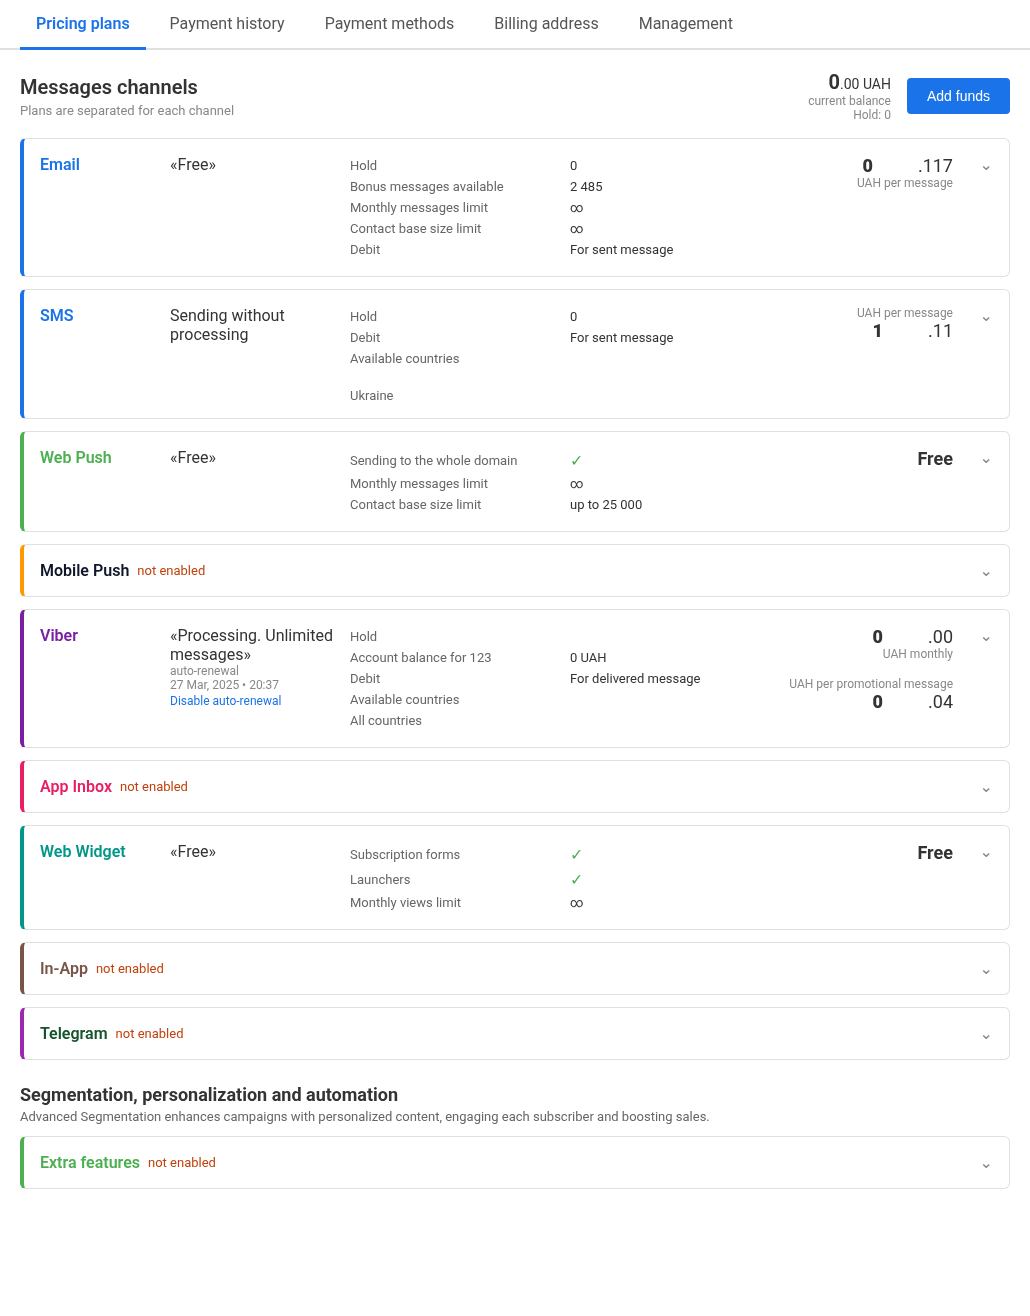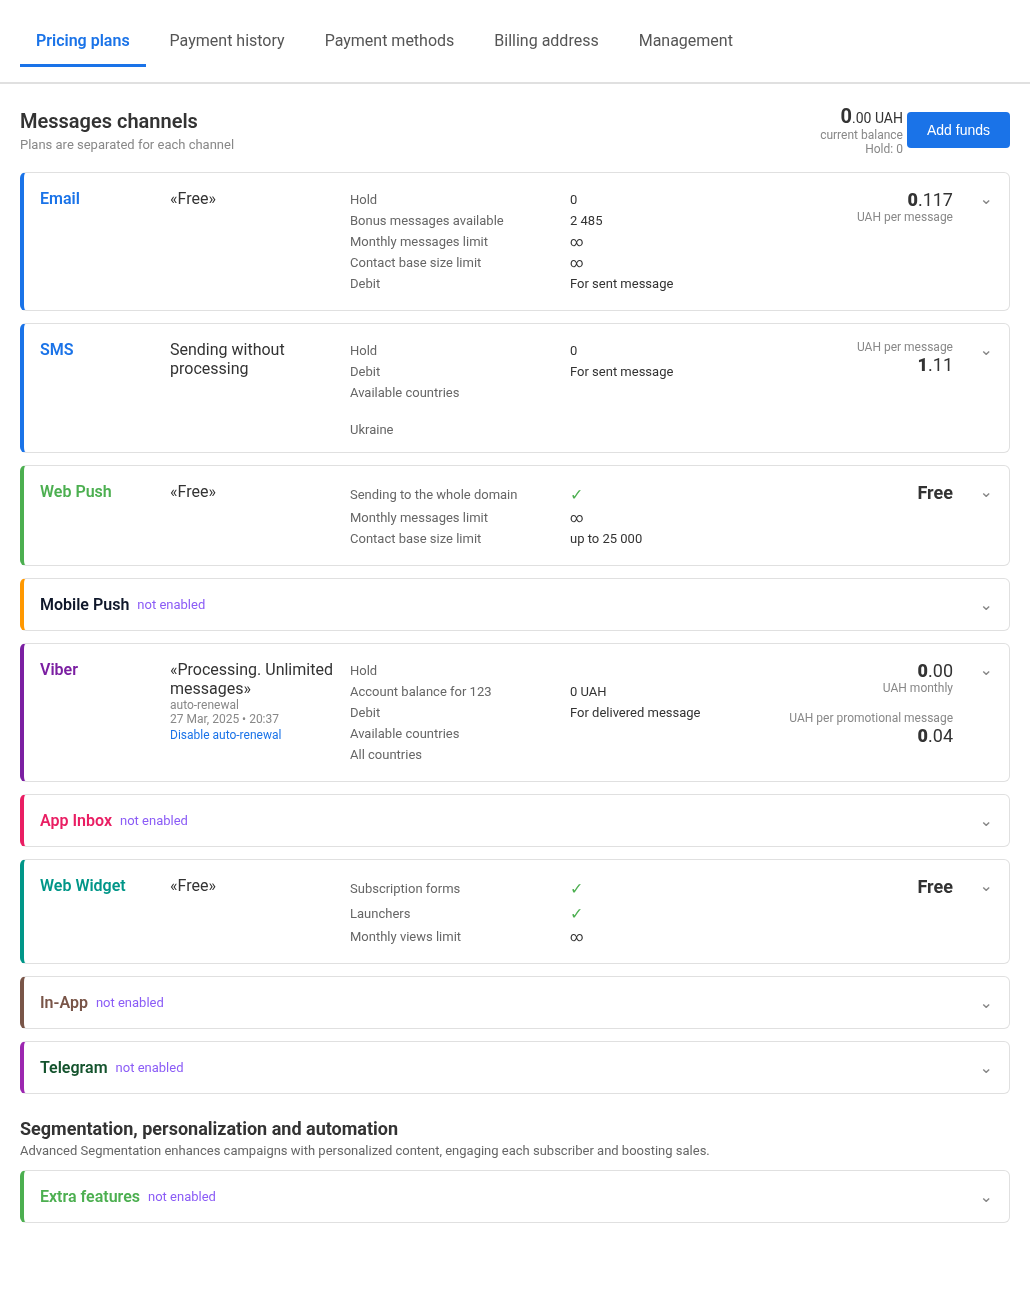--- a/index.html
+++ b/index.html
@@ -1,28 +1,28 @@
 <!DOCTYPE html>
 <html><head>
   <meta charset="utf-8">
   <style>
     * { box-sizing: border-box; margin: 0; padding: 0; }
     body { font-family: -apple-system, BlinkMacSystemFont, 'Segoe UI', Roboto, sans-serif; font-size: 14px; color: #333; background: #fff; width: 1030px; }
 
-    .tabs { display: flex; border-bottom: 2px solid #e0e0e0; padding: 17px 20px; gap: 8px; }
+    .tabs { display: flex; border-bottom: 2px solid #e0e0e0; padding: 0 20px; gap: 8px; }
     .tab { padding: 14px 16px; cursor: pointer; font-size: 16px; color: #555; text-decoration: none; white-space: nowrap; }
     .tab.active { color: #1a73e8; border-bottom: 3px solid #1a73e8; font-weight: 600; margin-bottom: -2px; }
 
     .content { padding: 20px; }
 
     .section-header { display: flex; align-items: center; justify-content: space-between; margin-bottom: 16px; }
     .section-title { font-size: 20px; font-weight: 600; }
     .section-subtitle { font-size: 13px; color: #888; margin-top: 4px; }
 
-    .balance-area { display: flex; align-items: center; gap: 4px; }
+    .balance-area { display: flex; align-items: center; gap: 16px; }
     .balance-info { text-align: right; }
     .balance-amount { font-size: 20px; font-weight: 700; }
     .balance-label { font-size: 12px; color: #888; }
     .add-funds-btn { background: #1a73e8; color: #fff; border: none; padding: 10px 20px; border-radius: 4px; font-size: 14px; cursor: pointer; white-space: nowrap; }
 
     .channel-card { border: 1px solid #e0e0e0; border-radius: 6px; margin-bottom: 12px; overflow: hidden; }
     .channel-card.email { border-left: 4px solid #1a73e8; }
     .channel-card.sms { border-left: 4px solid #1a73e8; }
     .channel-card.webpush { border-left: 4px solid #4caf50; }
     .channel-card.mobilepush { border-left: 4px solid #ff9800; }
@@ -59,32 +59,32 @@
     .detail-value { font-size: 13px; color: #333; }
     .detail-check { color: #4caf50; font-size: 16px; }
 
     .channel-price-col { width: 200px; text-align: right; flex-shrink: 0; }
     .price-sub { font-size: 12px; color: #888; }
     .price-free { font-size: 18px; font-weight: 700; color: #333; }
 
     .channel-toggle-col { width: 40px; text-align: right; flex-shrink: 0; }
     .chevron { font-size: 16px; color: #888; cursor: pointer; }
 
-    .not-enabled { color: #8b5cf6; font-size: 13px; margin-left: 8px; }
+    .not-enabled { color: #c2410c; font-size: 13px; margin-left: 8px; }
 
     .disabled-row { display: flex; align-items: center; padding: 16px; }
     .disabled-expand { margin-left: auto; }
 
     .section-block { margin-top: 24px; }
     .section-block-title { font-size: 18px; font-weight: 700; margin-bottom: 4px; }
     .section-block-desc { font-size: 13px; color: #666; margin-bottom: 12px; }
 
     .ua-price { display: flex; align-items: baseline; justify-content: flex-end; }
     .ua-price .num-bold { font-weight: 900; font-size: 18px; }
-    .ua-price .num-normal { font-size: 18px; }
+    .ua-price .num-normal { font-size: 18px; padding-left: 45px; }
   </style>
 </head>
 <body>
 
 <div class="tabs">
   <a class="tab active">Pricing plans</a>
   <a class="tab">Payment history</a>
   <a class="tab">Payment methods</a>
   <a class="tab">Billing address</a>
   <a class="tab">Management</a>

